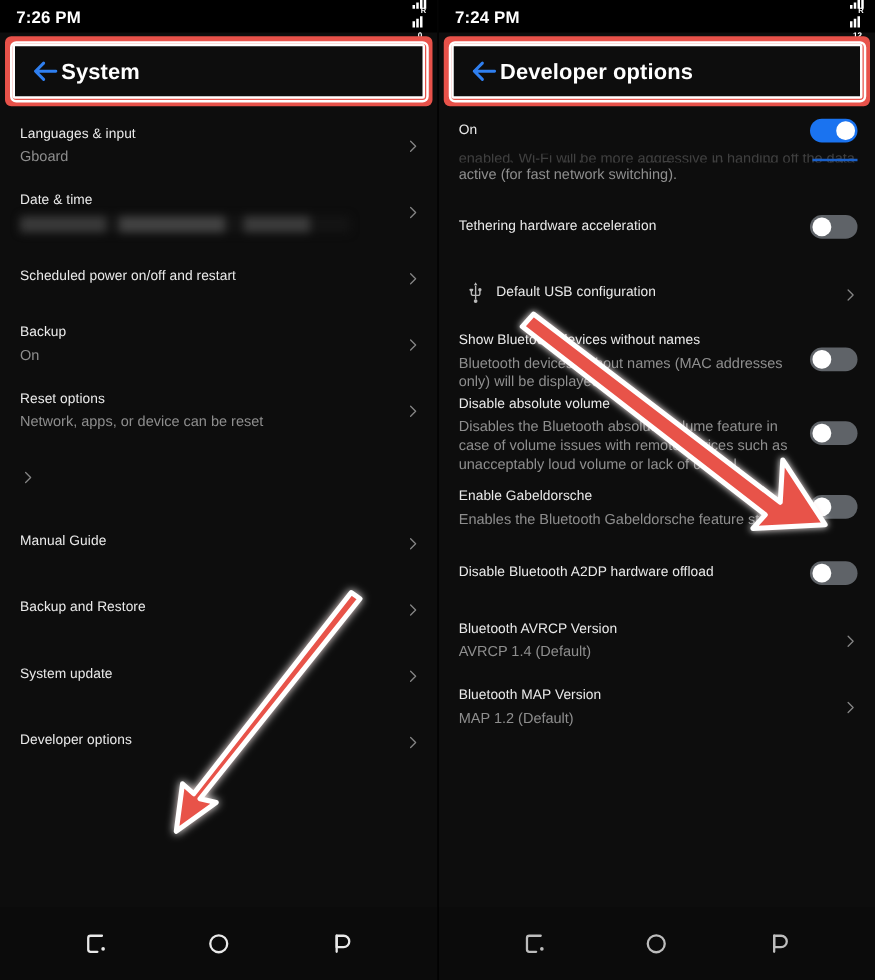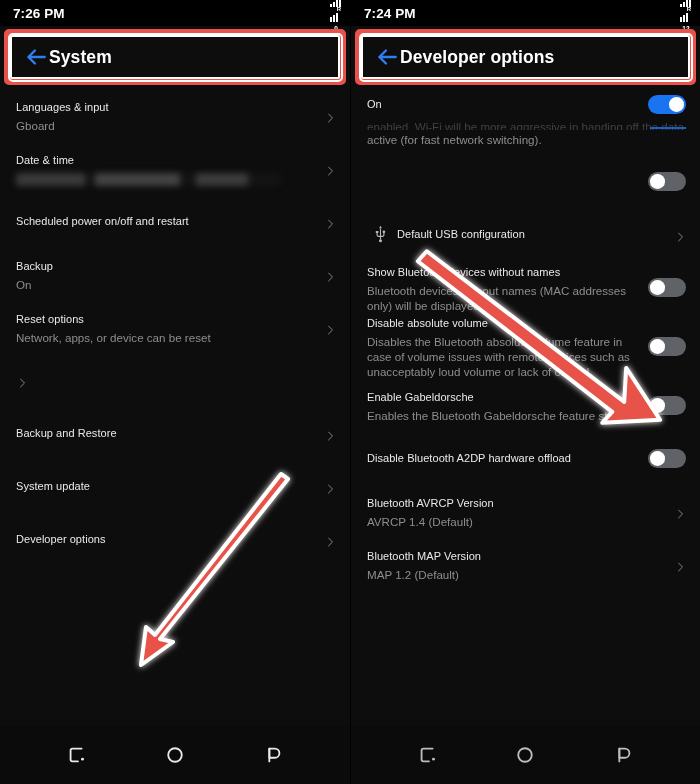--- a/index.html
+++ b/index.html
@@ -241,20 +241,30 @@
       </div>
 
       <div class="row">
         <span class="chev">
           <svg width="12" height="12" viewBox="0 0 24 24">
               <path d="M9 4l8 8-8 8" fill="none" stroke="#cfcfcf" stroke-width="2" stroke-linecap="round" stroke-linejoin="round"></path>
             </svg>
         </span>
       </div>
 
+      <div class="row">
+        <div class="row-text">
+          <div class="row-title">Manual Guide</div>
+        </div>
+        <span class="chev">
+          <svg width="12" height="12" viewBox="0 0 24 24">
+              <path d="M9 4l8 8-8 8" fill="none" stroke="#cfcfcf" stroke-width="2" stroke-linecap="round" stroke-linejoin="round"></path>
+            </svg>
+        </span>
+      </div>
 
       <div class="row">
         <div class="row-text">
           <div class="row-title">Backup and Restore</div>
         </div>
         <span class="chev">
           <svg width="12" height="12" viewBox="0 0 24 24">
               <path d="M9 4l8 8-8 8" fill="none" stroke="#cfcfcf" stroke-width="2" stroke-linecap="round" stroke-linejoin="round"></path>
             </svg>
         </span>
@@ -385,20 +395,21 @@
           </span>
       </div>
       <div style="position:relative; padding:0 14px 8px 16px;">
         <div class="clip-line">enabled, Wi-Fi will be more aggressive in handing off the data connection to cellular, when Wi-Fi signal is low. Keeps mobile data</div>
         <div class="row-sub" style="margin-top:2px;">active (for fast network switching).</div>
         <span class="blue-divider" style="top:4px;"></span>
       </div>
 
       <div class="row">
         <div class="row-text">
+          <div class="row-title">Tethering hardware acceleration</div>
         </div>
         <span class="toggle off">
             <i></i>
           </span>
       </div>
 
       <div class="row with-icon">
         <span class="row-lead">
           <svg width="19" height="19" viewBox="0 0 24 24" fill="#b9b9b9">
             <path d="M11.3 2.2 12 1l.7 1.2 1.1 1.9h-3.6zM11.3 4.6h1.4v13.6h-1.4z"></path>

